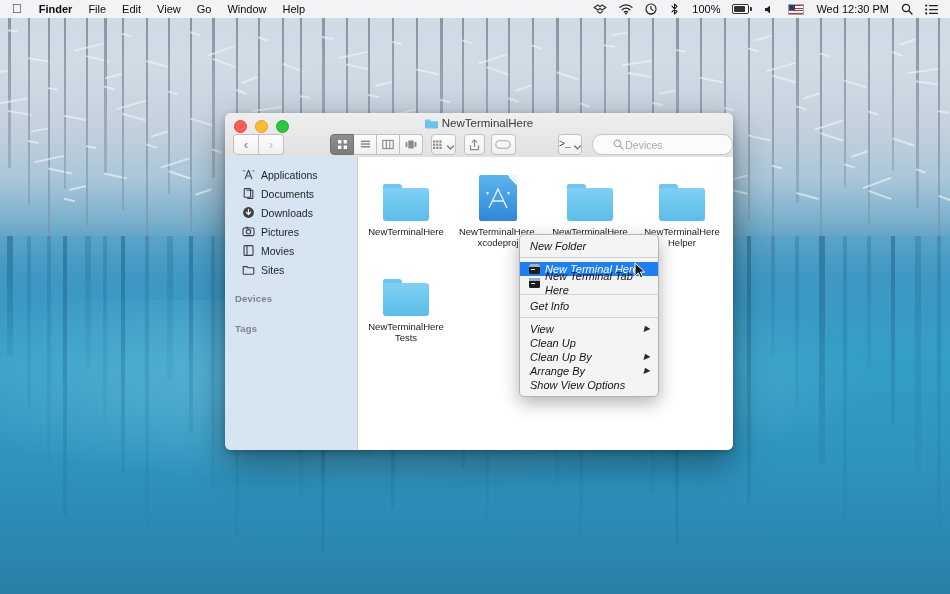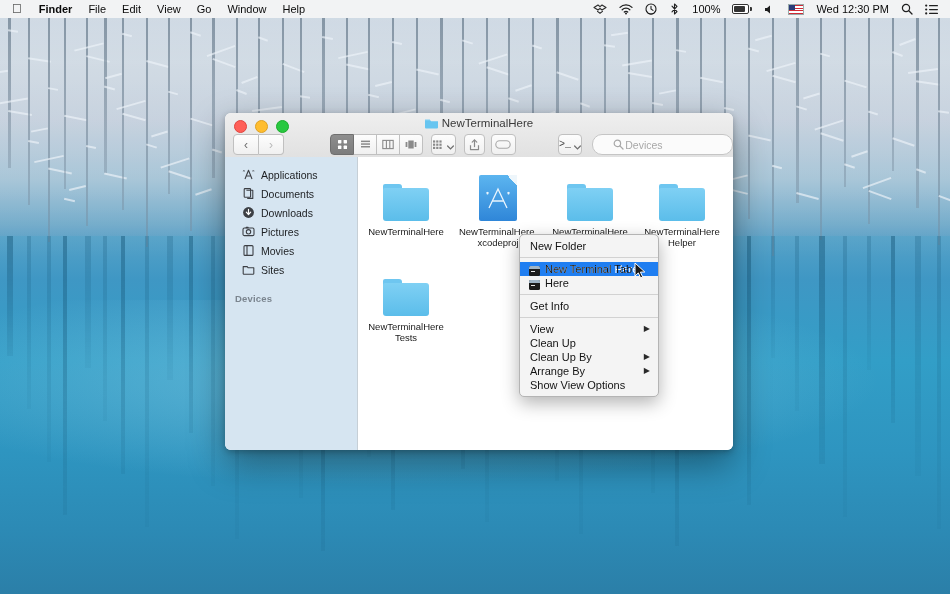--- a/index.html
+++ b/index.html
@@ -105,21 +105,21 @@
   .xcdoc{width:38px;height:46px;position:relative;}
   .xcdoc .pg{position:absolute;inset:0;background:linear-gradient(180deg,#5cb5ef,#2f86d8);border-radius:2px;}
   .xcdoc .fold{position:absolute;right:0;top:0;width:10px;height:10px;
     background:linear-gradient(225deg,#eef6fb 50%,rgba(0,0,0,0) 50%);}
   .xcdoc .mark{position:absolute;left:6px;top:9px;right:6px;bottom:9px;}
 
   
   #ctxmenu{position:absolute;left:519px;top:234px;width:138px;z-index:45;
     background:#f4f4f4;border:1px solid #b4b4b4;border-radius:5px;
     box-shadow:0 6px 18px rgba(0,0,0,.30);padding:4px 0;font-size:11px;color:#141414;}
-  .mi{height:14px;display:flex;align-items:flex-end;padding:0 8px 0 10px;line-height:14px;position:relative;}
+  .mi{height:14px;display:flex;align-items:center;padding:0 8px 0 10px;line-height:14px;position:relative;font-style:italic;}
   .mi.pad{padding-left:10px;}
   .mi.ico{padding-left:9px;gap:5px;}
   .mi.sel{background:#1f7ef1;color:#fff;}
   .mi .arrow{margin-left:auto;font-size:8px;color:#2a2a2a;}
   .msep{height:1px;background:#d2d2d2;margin:4px 0;}
   .termico{width:11px;height:10px;border-radius:1.5px;background:#1c1c1c;position:relative;flex:0 0 11px;}
   .termico .bar{position:absolute;left:0;right:0;top:0;height:3px;background:#9fb4c6;border-radius:1.5px 1.5px 0 0;}
   .termico .pr{position:absolute;left:2px;top:5px;width:4px;height:1px;background:#e8e8e8;}
   #cursor{position:absolute;left:634px;top:262px;z-index:60;}
 </style>
@@ -601,20 +601,21 @@
       <div class="sb-item">
         <span class="sb-ico">
           <svg width="13" height="13" viewBox="0 0 13 13">
               <path d="M1.2 3.6 h4 l1 1.2 h5.6 v5.6 a.9 .9 0 0 1-.9 .9 H2.1 a.9 .9 0 0 1-.9-.9 Z" fill="none" stroke="#3c3f44" stroke-width="1.1" stroke-linejoin="round"></path>
             </svg>
         </span>
         <span>Sites</span>
       </div>
 
       <div class="sb-head" style="margin-top:10px;">Devices</div>
+      <div class="sb-head" style="margin-top:12px;">Tags</div>
     </div>
 
     <div class="content">
       <div class="grid">
         <div class="row">
           <div class="cell">
             <div class="ic">
               <span class="folder">
                   <span class="tab"></span>
                   <span class="bd"></span>

